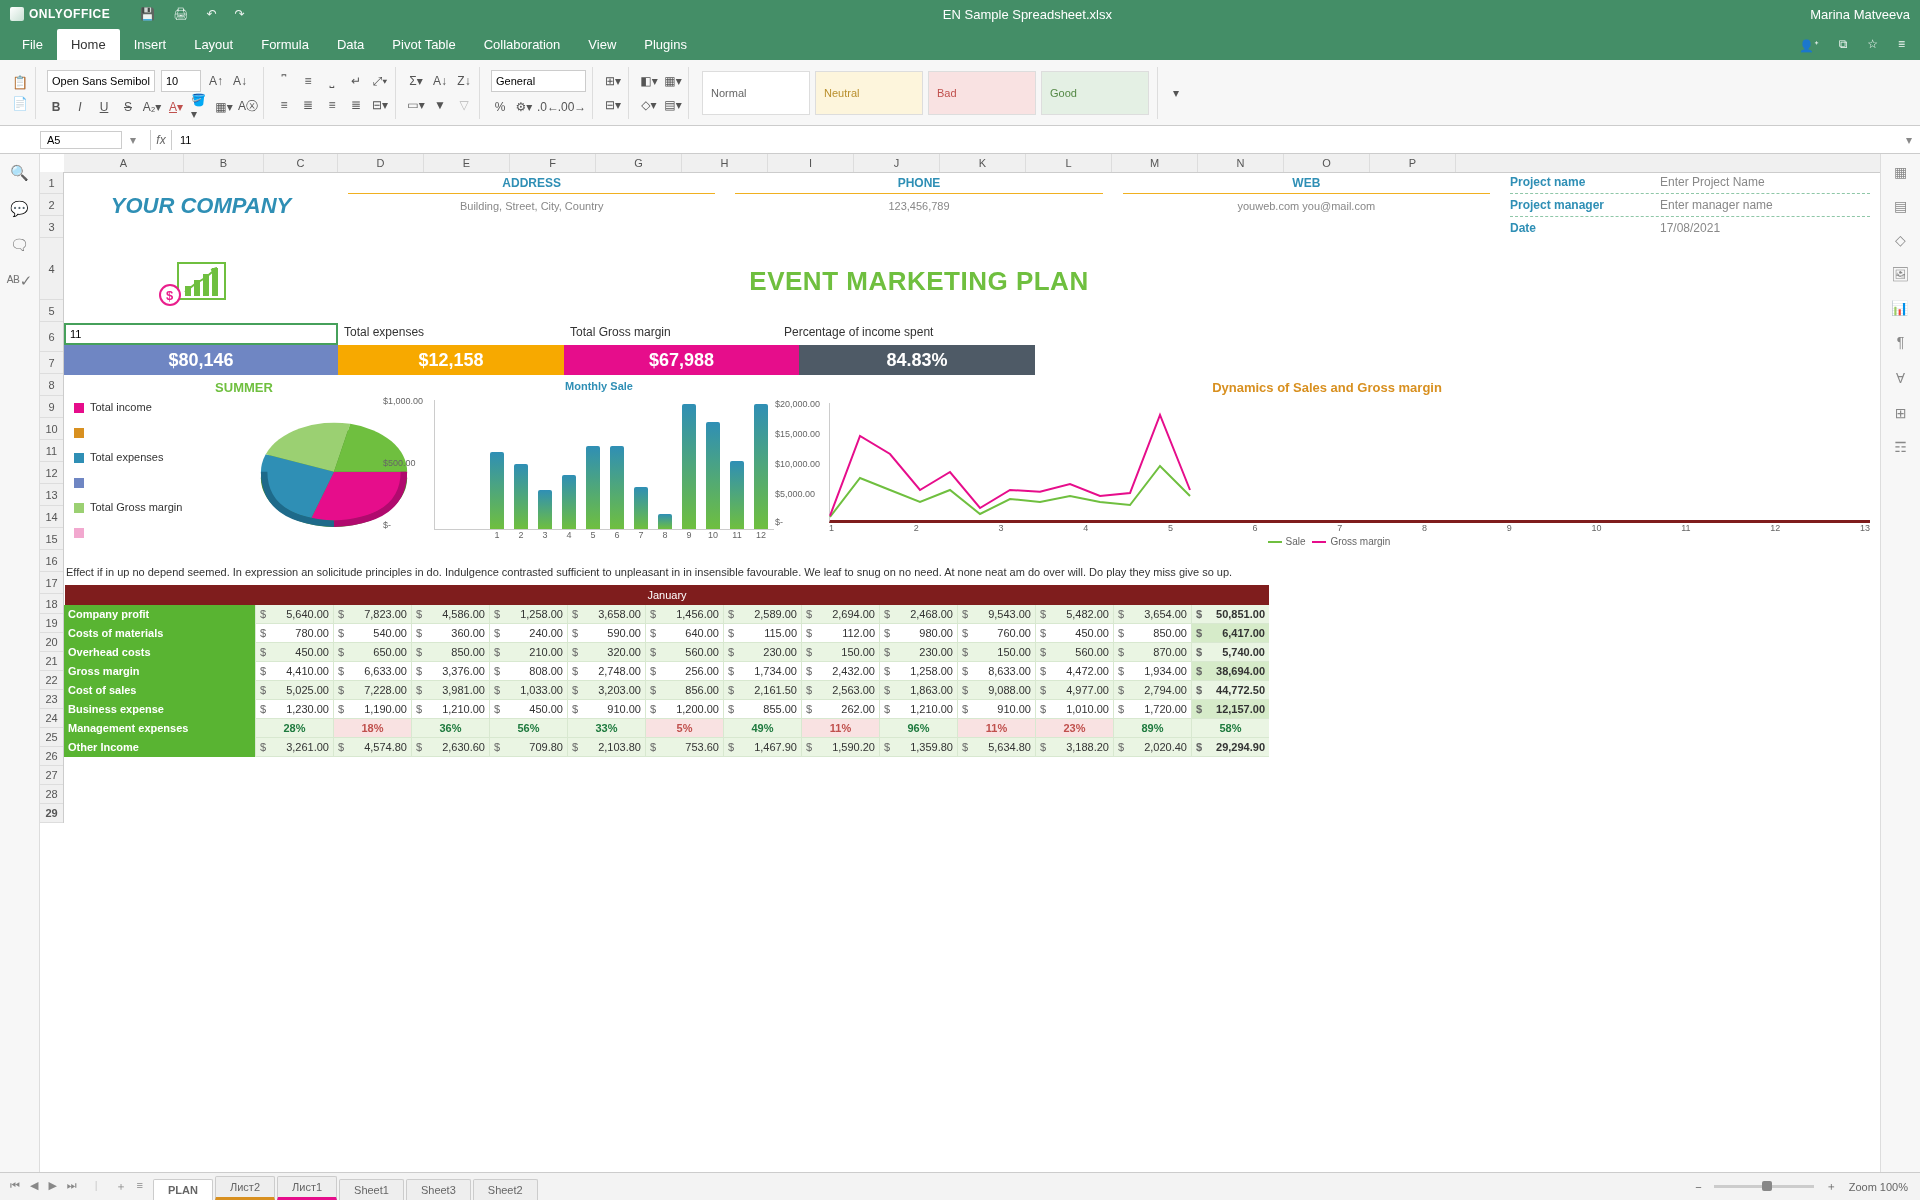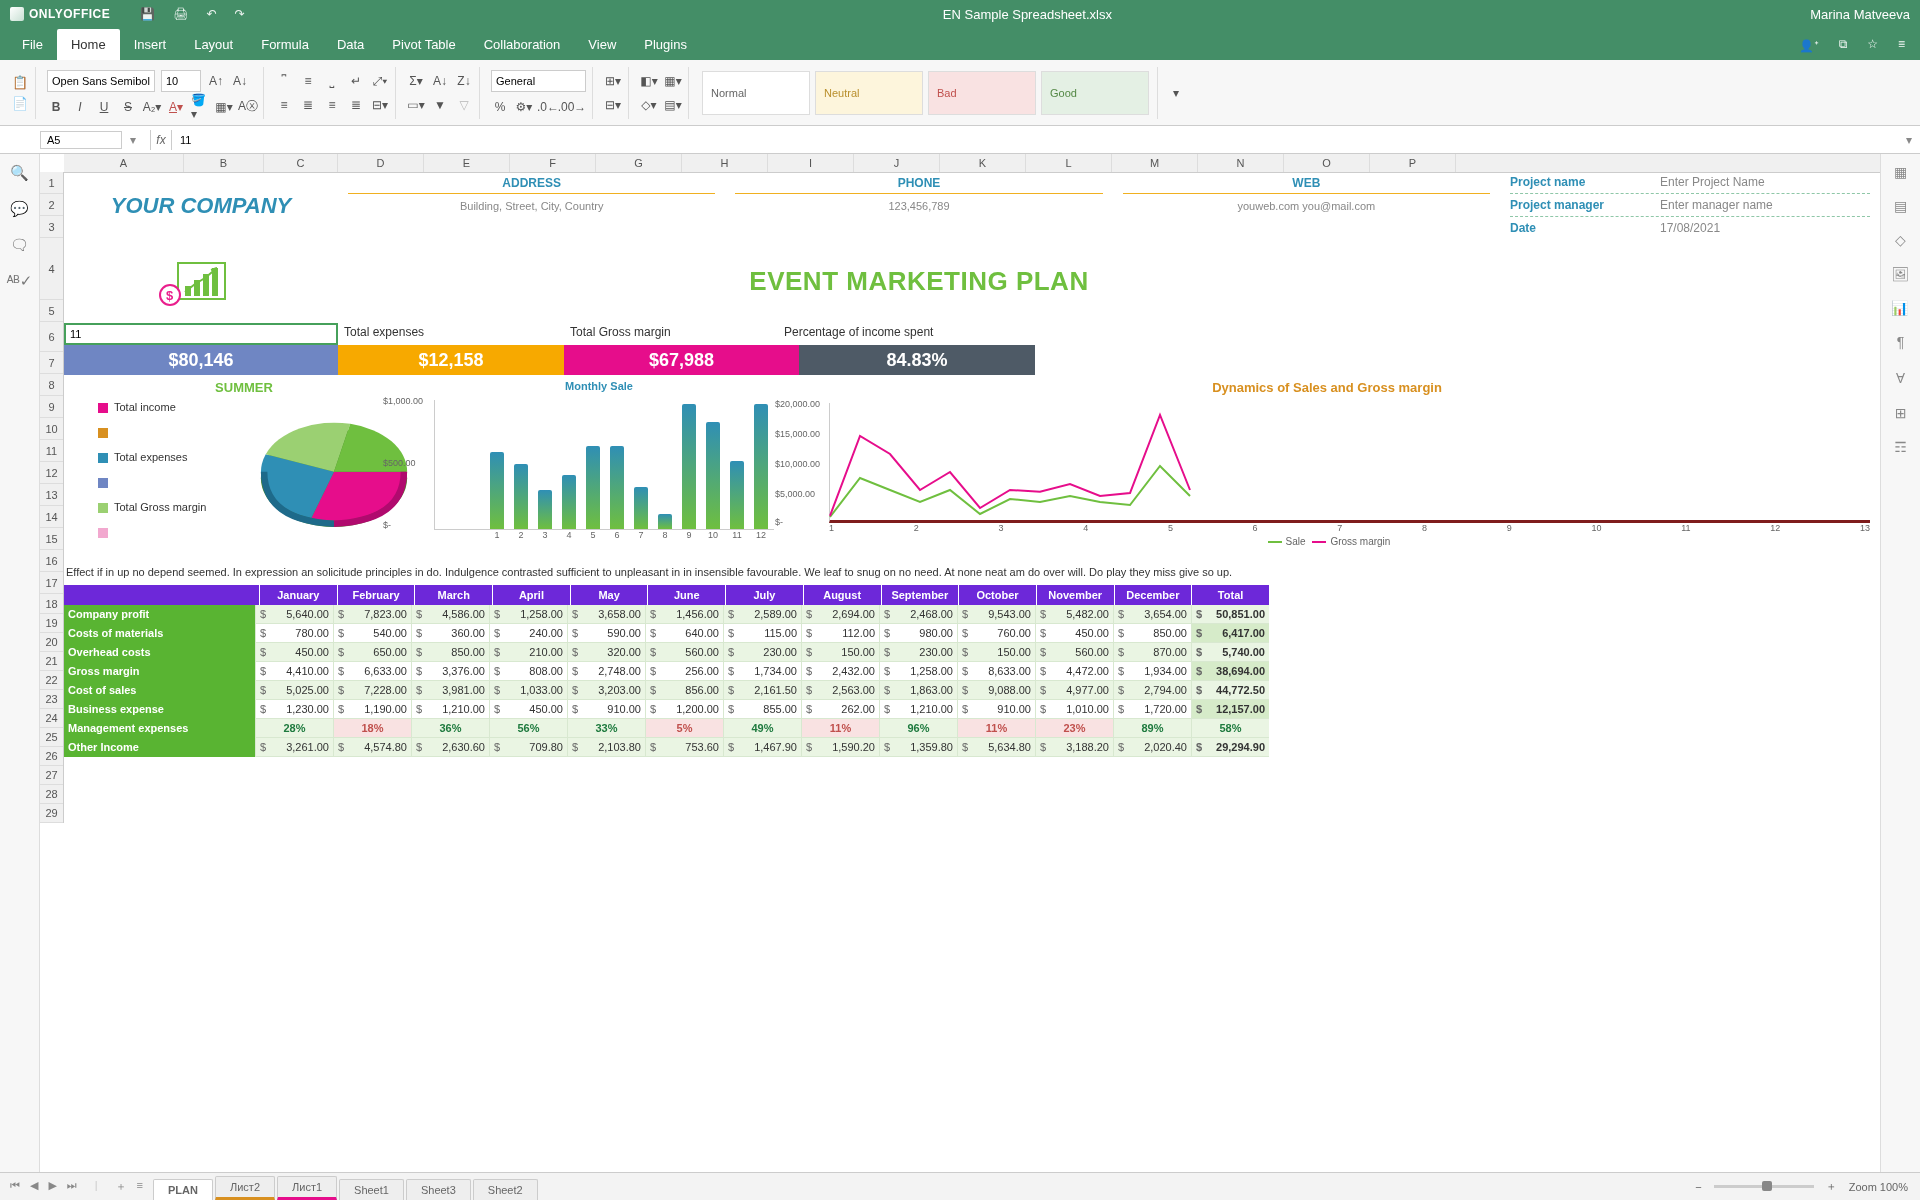--- a/index.html
+++ b/index.html
@@ -72,41 +72,41 @@
 .chart-ico .coin{ position:absolute; left:-18px; bottom:-6px; width:22px; height:22px; border:2px solid #e91e8c; border-radius:50%; background:#fff; color:#e91e8c; font-weight:bold; display:flex; align-items:center; justify-content:center; font-size:13px;}
 .plan-title { flex:1; text-align:center; color:#6fbf3f; font-weight:800; font-size:26px; letter-spacing:0.5px;}
 .totals-hdr { height:22px; display:flex;}
 .totals-hdr .th { font-size:12px; color:#333; padding:2px 6px; font-weight:500; }
 .totals-row { height:30px; display:flex;}
 .totals-row .tv { color:#fff; font-weight:bold; font-size:18px; display:flex; align-items:center; justify-content:center;}
 .tv-blue{background:#6f86c3;} .tv-orange{background:#f7a900;} .tv-pink{background:#e60d8b;} .tv-grey{background:#4e5a66;}
 .charts-row{ height:185px; display:flex; padding:5px 0;}
 .pie-area{width:360px; position:relative;}
 .pie-title{color:#6fbf3f; font-weight:bold; text-align:center; font-size:13px;}
-.legend{font-size:11px; color:#333; line-height:25px; padding-left:10px;margin-left:24px;}
+.legend{font-size:11px; color:#333; line-height:25px; padding-left:10px;}
 .legend .sw{display:inline-block;width:10px;height:10px;margin-right:6px;vertical-align:middle;}
 .pie-chart{position:absolute; left:185px; top:30px; width:170px; height:130px;}
 .pie-chart svg{width:100%;height:100%;}
 .bar-area{width:350px;}
 .bar-title{color:#2f8fb5;font-weight:bold;text-align:center;font-size:11px;margin-bottom:8px;}
 .bar-chart{height:130px;display:flex;align-items:flex-end;gap:10px;padding-left:55px;position:relative;border-left:1px solid #ccc;border-bottom:1px solid #ccc;margin-left:10px;}
 .bar-chart .bar{width:14px;background:linear-gradient(180deg,#2f8fb5,#6fbf3f);border-radius:2px 2px 0 0;}
 .bar-chart .ylab{position:absolute;left:-52px;font-size:9px;color:#666;}
 .bar-xlabels{display:flex;gap:10px;padding-left:66px;font-size:9px;color:#666;}
 .bar-xlabels span{width:14px;text-align:center;}
 .line-area{flex:1;}
 .line-title{color:#d89020;font-weight:bold;text-align:center;font-size:13px;margin-bottom:8px;}
 .line-chart{height:120px;position:relative;border-left:1px solid #ccc;border-bottom:3px solid #7f1d1d;margin-left:55px;margin-right:10px;}
 .line-chart .ylab{position:absolute;left:-55px;font-size:9px;color:#666;}
 .line-xlabels{display:flex;justify-content:space-between;padding-left:55px;padding-right:10px;font-size:9px;color:#666;}
 .line-legend{text-align:center;font-size:10px;color:#666;padding-top:3px;}
 .line-legend .sw{display:inline-block;width:14px;height:2px;vertical-align:middle;margin:0 4px;}
 .desc-text{font-size:11px;color:#333;padding:5px 2px;line-height:15px;}
 .data-table{width:1205px;}
-.data-table .dhdr{display:flex;background:#6d28d9;color:#fff;font-weight:bold;font-size:11px;height:20px;}
+.data-table .dhdr{display:flex;background:#7f1d1d;color:#fff;font-weight:normal;font-size:11px;height:20px;flex-direction:column;}
 .data-table .dhdr .dh-name{width:195px;}
 .data-table .dhdr .dh{flex:1;text-align:center;line-height:20px;border-left:1px solid #fff;}
 .data-table .drow{display:flex;height:19px;font-size:11px;}
 .data-table .dname{width:191px;background:#59b432;color:#fff;font-weight:bold;padding-left:4px;line-height:19px;}
 .data-table .dcell{flex:1;display:flex;border-left:1px solid #d8e8d0;border-bottom:1px solid #d8e8d0;padding:0 4px;line-height:19px;color:#333;}
 .data-table .dcell .dl{color:#666;}
 .data-table .dcell .dv{flex:1;text-align:right;}
 .data-table .alt .dcell{background:#eaf5e3;}
 .data-table .total-col{background:#d6ebc9;font-weight:bold;}
 .data-table .pctrow .dcell{text-align:center;font-weight:bold;color:#1e7a3e;justify-content:center;background:#eaf5e3;}
@@ -306,21 +306,21 @@
         <div class="rh" style="height: 19px; line-height: 19px;">19</div>
         <div class="rh" style="height: 19px; line-height: 19px;">20</div>
         <div class="rh" style="height: 19px; line-height: 19px;">21</div>
         <div class="rh" style="height: 19px; line-height: 19px;">22</div>
         <div class="rh" style="height: 19px; line-height: 19px;">23</div>
         <div class="rh" style="height: 19px; line-height: 19px;">24</div>
         <div class="rh" style="height: 19px; line-height: 19px;">25</div>
         <div class="rh" style="height: 19px; line-height: 19px;">26</div>
         <div class="rh" style="height: 19px; line-height: 19px;">27</div>
         <div class="rh" style="height: 19px; line-height: 19px;">28</div>
-        <div class="rh" style="height: 19px; line-height: 19px;">29</div>
+        <div class="rh" style="height: 19px; line-height: 19px; font-weight: bold;">29</div>
       </div>
     <div class="sheet-body" id="sheet-body">
 
       <div class="active-cell-overlay" style="left:0;top:150px;width:274px;height:22px;">
         <input class="cell-input" value="11" style="">
       </div>
 
       <div class="header-block">
         <div class="company">
             <span class="company-name">YOUR COMPANY</span>

